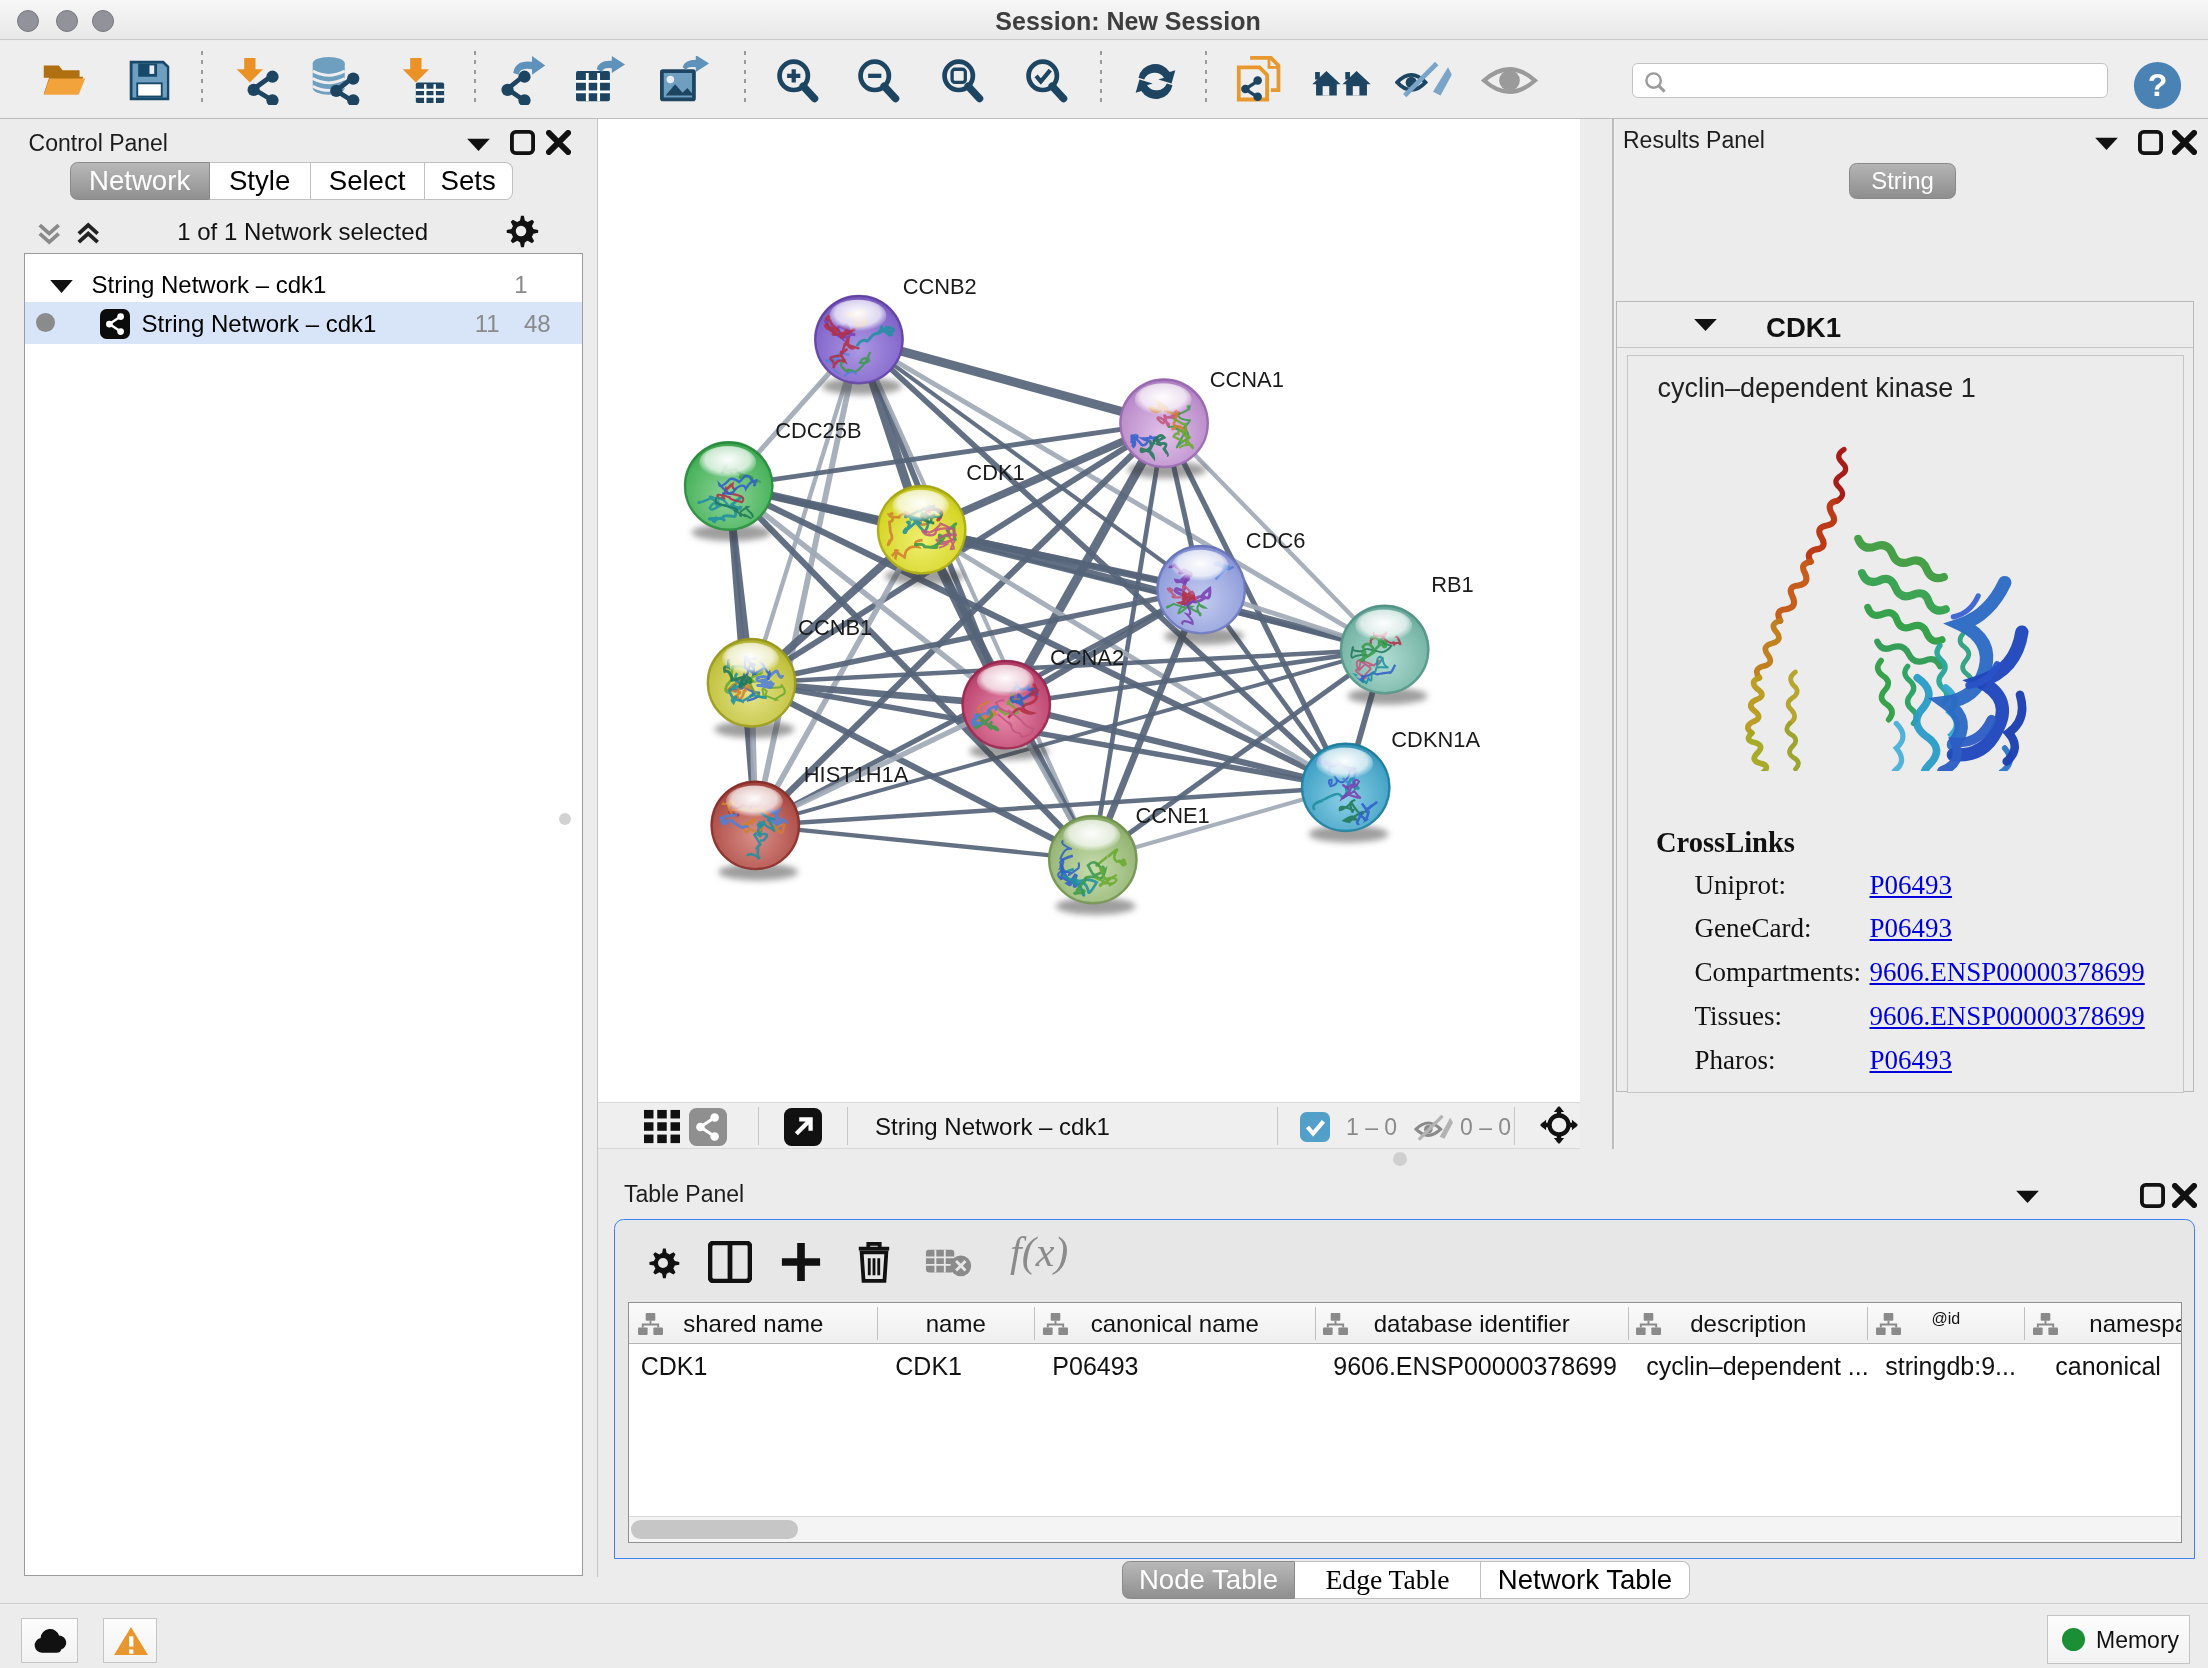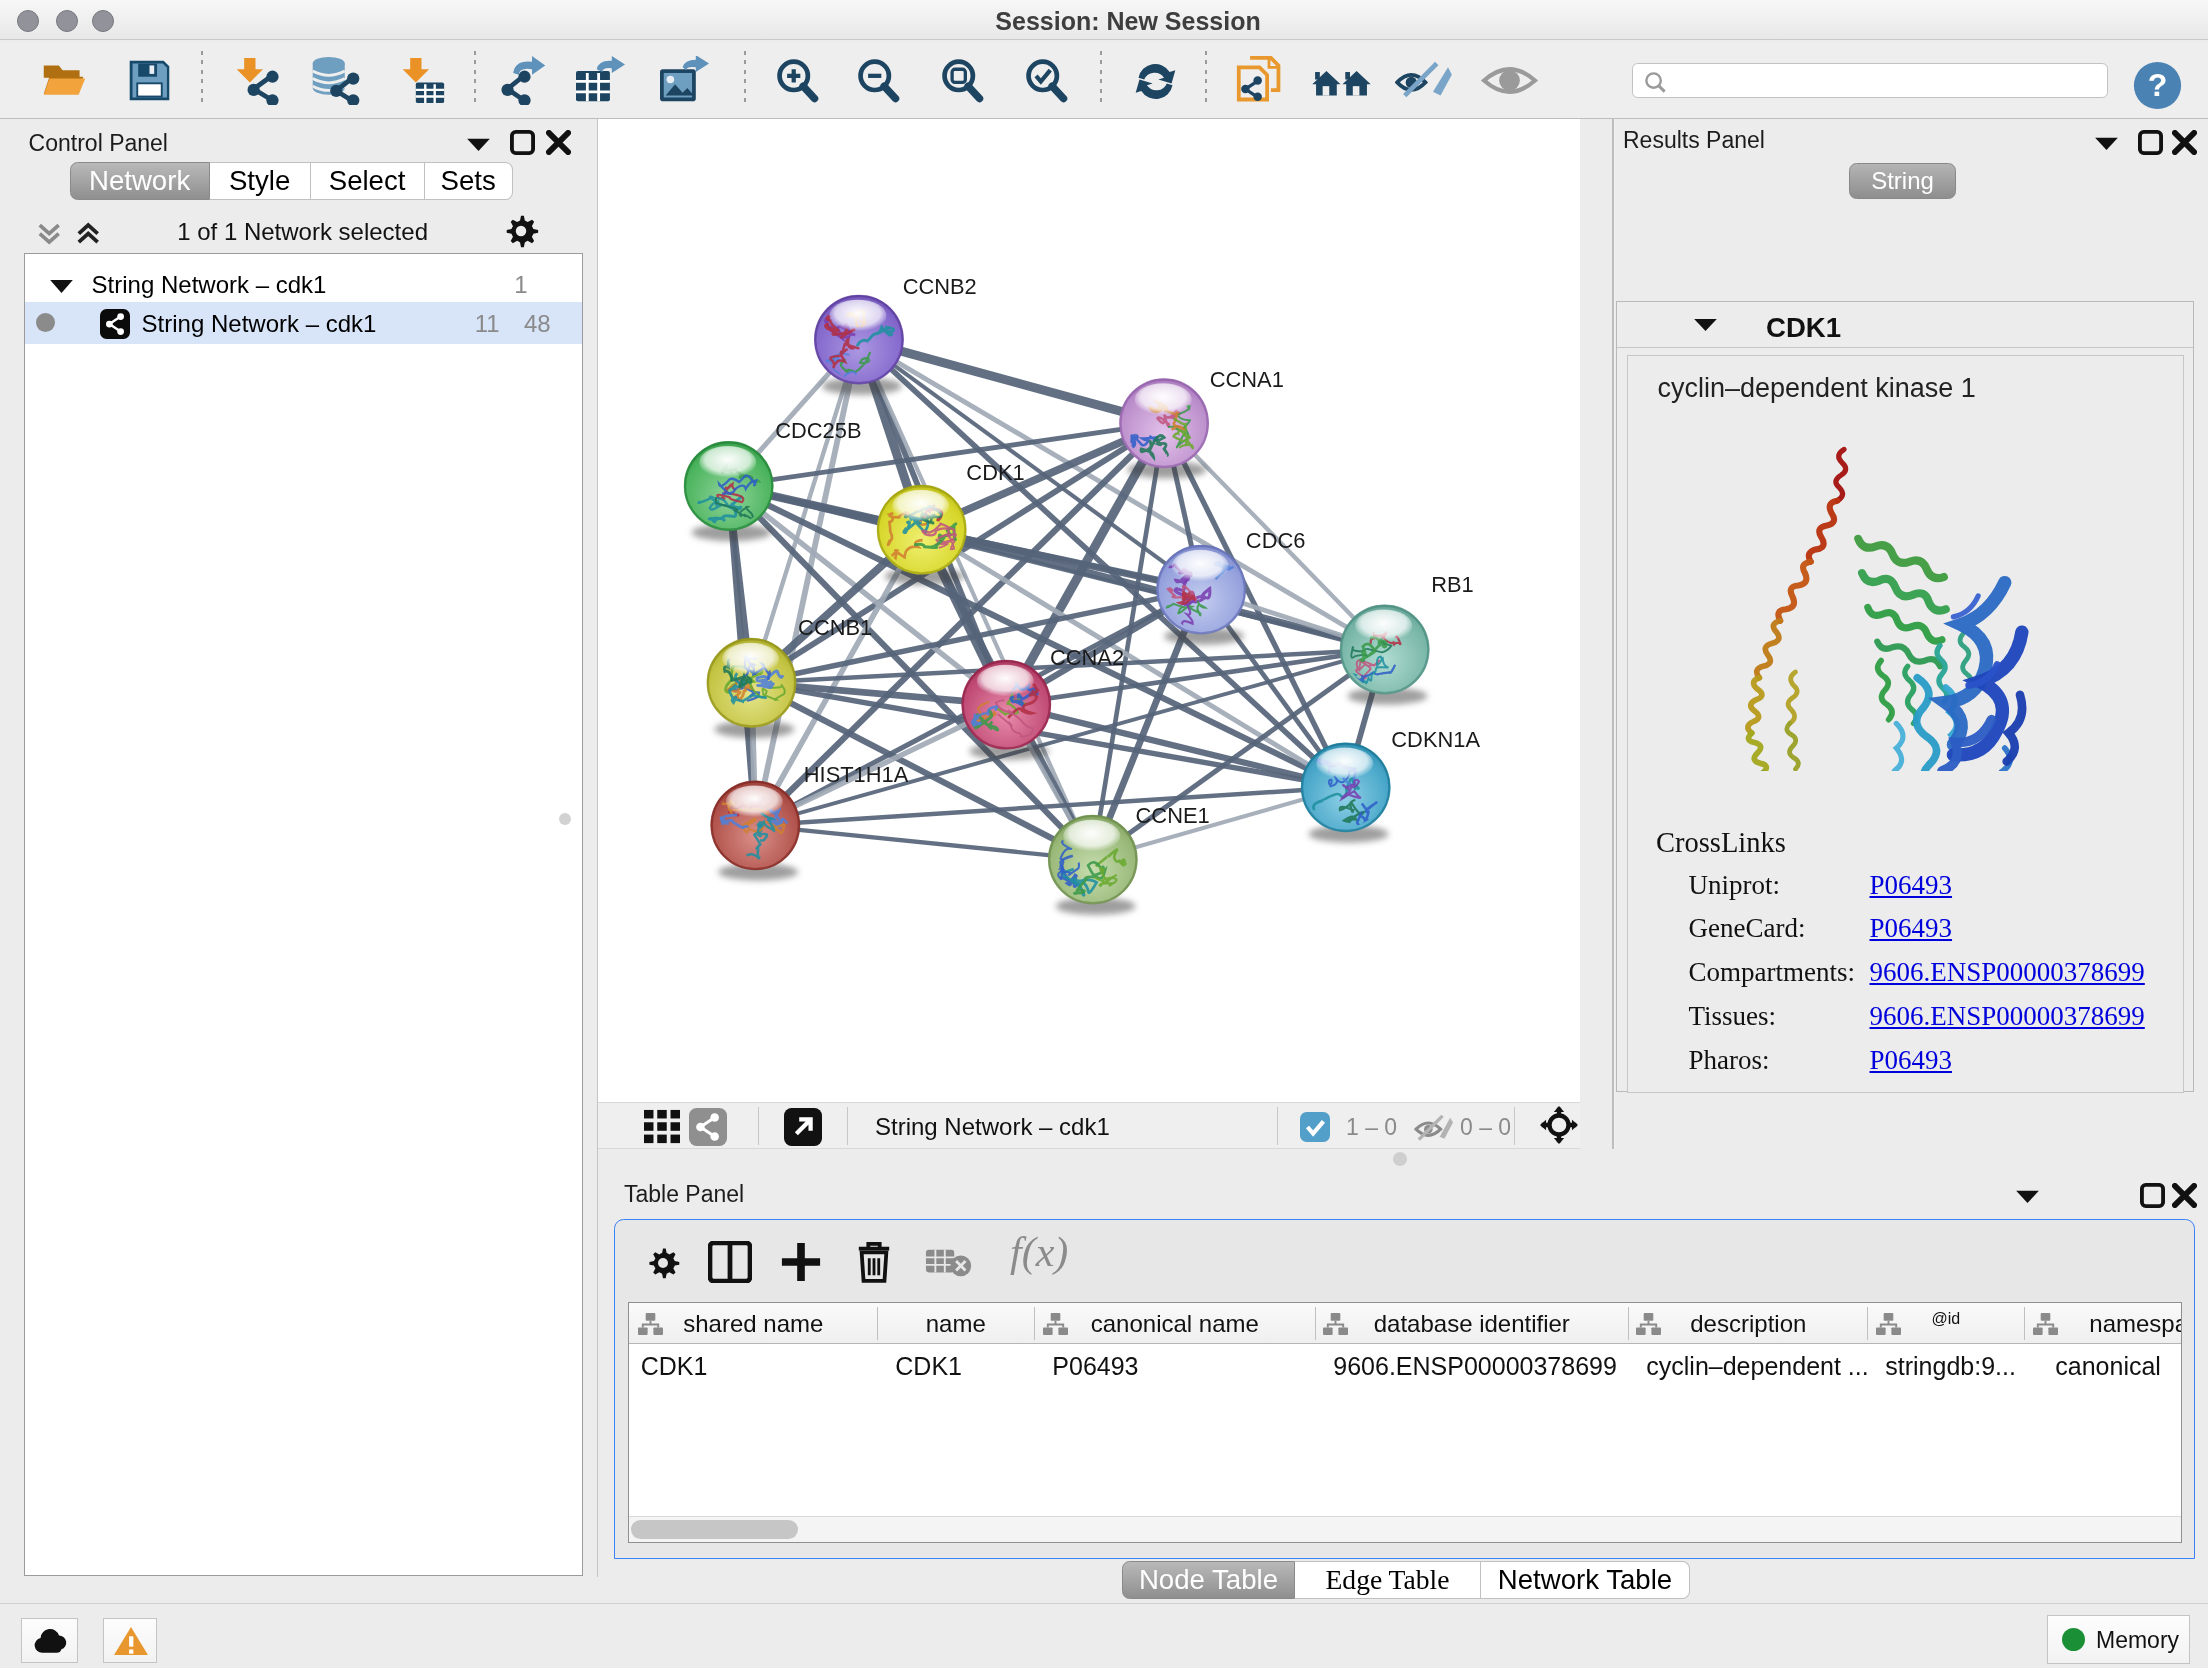--- a/index.html
+++ b/index.html
@@ -51,21 +51,21 @@
 
 
 #tpanel { position:absolute; left:598px; top:1156px; width:1610px; height:454px; background:#ececec; }
 
 
 #statusbar { position:absolute; left:0; top:1603px; width:2208px; height:66px;
   background:#ececec; border-top:1px solid #d0d0d0; }
 .sbtn { position:absolute; top:14.3px; height:45px; background:linear-gradient(#fdfdfd,#f2f2f2);
   border:1px solid #c4c4c4; }
 .xrow { position:absolute; left:0; width:557px; font-family:"Liberation Serif",serif; font-size:27px; color:#111; }
-.xrow .xl { position:absolute; left:61px; }
+.xrow .xl { position:absolute; left:67px; }
 .xrow .xv { position:absolute; left:242px; color:#0000dd; text-decoration:underline; white-space:nowrap; }
 </style>
 </head>
 <body>
 <div id="win">
   <div id="titlebar">
     <div class="tl" style="left:17px;"></div>
     <div class="tl" style="left:56px;"></div>
     <div class="tl" style="left:92px;"></div>
     <div id="title">Session: New Session</div>
@@ -712,21 +712,21 @@
             <path d="M354 152 q-16 34 -46 44 q34 16 25 48 q-9 30 -41 34 q28 20 8 44" fill="none" stroke="#2b6ac4" stroke-width="14.0" stroke-linecap="round" opacity="0.96"></path>
             <path d="M372 204 q-6 40 -44 52 q36 18 17 52 q-13 27 -45 25" fill="none" stroke="#1f46bb" stroke-width="14.0" stroke-linecap="round" opacity="0.96"></path>
             <path d="M340 296 q-12 26 -38 24 q8 22 -14 30" fill="none" stroke="#2d5dc4" stroke-width="10.0" stroke-linecap="round" opacity="0.96"></path>
             <path d="M302 360 q-14 20 -36 14 q2 20 -18 22" fill="none" stroke="#2454a8" stroke-width="8.0" stroke-linecap="round" opacity="0.96"></path>
             <path d="M332 388 q-18 18 -42 10" fill="none" stroke="#3668cc" stroke-width="7.0" stroke-linecap="round" opacity="0.96"></path>
             <path d="M354 326 q12 14 -2 24 q10 13 -4 22" fill="none" stroke="#2d74c9" stroke-width="6.0" stroke-linecap="round" opacity="0.96"></path>
             <path d="M370 270 q8 26 -12 40 q14 16 -2 30" fill="none" stroke="#1b3eb0" stroke-width="9.0" stroke-linecap="round" opacity="0.96"></path>
             <path d="M346 238 q-10 20 -30 22" fill="none" stroke="#2b52c8" stroke-width="7.0" stroke-linecap="round" opacity="0.96"></path>
             <path d="M326 166 q-8 18 -26 22" fill="none" stroke="#3a62d0" stroke-width="5.5" stroke-linecap="round" opacity="0.96"></path>
           </svg>
-        <div style="position:absolute;left:28.5px;top:471px;font-size:28.5px;font-weight:normal;font-family:'Liberation Serif',serif;color:#111;">CrossLinks</div>
+        <div style="position:absolute;left:28.5px;top:471px;font-size:28.5px;font-weight:bold;font-family:'Liberation Serif',serif;color:#111;">CrossLinks</div>
         <div class="xrow" style="top:514px;">
             <span class="xl">Uniprot:</span>
             <span class="xv">P06493</span>
           </div>
         <div class="xrow" style="top:557px;">
             <span class="xl">GeneCard:</span>
             <span class="xv">P06493</span>
           </div>
         <div class="xrow" style="top:601px;">
             <span class="xl">Compartments:</span>

